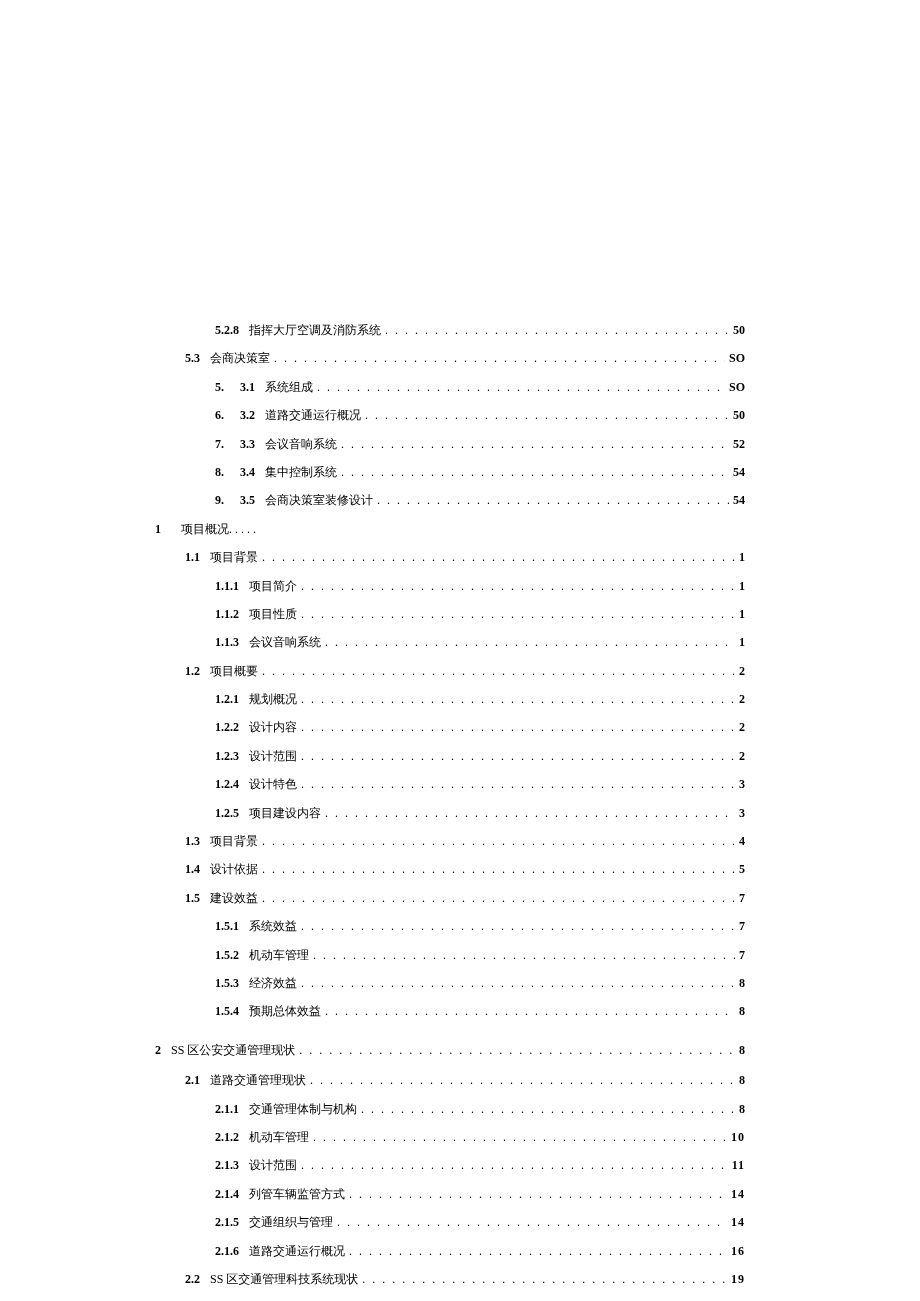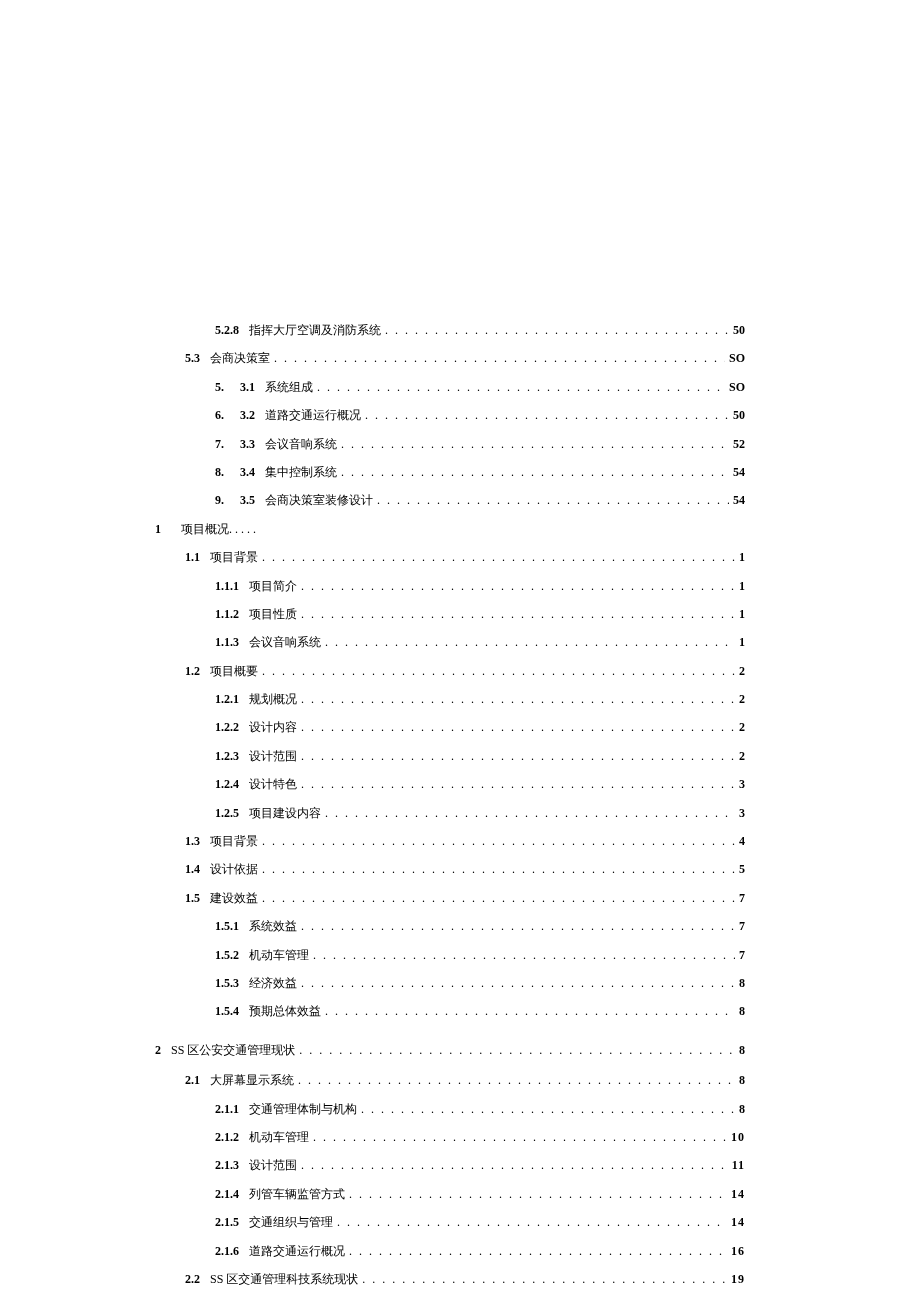--- a/index.html
+++ b/index.html
@@ -227,21 +227,21 @@
       <span class="toc-page">8</span>
     </div>
     <div class="toc-line section-gap">
       <span class="toc-num" style="font-weight: bold;">2</span>
       <span class="toc-title bold-title">SS 区公安交通管理现状</span>
       <span class="toc-dots">. . . . . . . . . . . . . . . . . . . . . . . . . . . . . . . . . . . . . . . . . . . . . . . . . . . . . . . . . . . . . . . . . . . . . . . . . . . . . . . . . . . . . . . . . . . . . . . . . . . . . . . . . . . . . . . . . . . . .</span>
       <span class="toc-page">8</span>
     </div>
     <div class="toc-line indent-1">
       <span class="toc-num">2.1</span>
-      <span class="toc-title bold-title">大屏幕显示系统</span>
+      <span class="toc-title bold-title">道路交通管理现状</span>
       <span class="toc-dots">. . . . . . . . . . . . . . . . . . . . . . . . . . . . . . . . . . . . . . . . . . . . . . . . . . . . . . . . . . . . . . . . . . . . . . . . . . . . . . . . . . . . . . . . . . . . . . . . . . . . . . . . . . . . . . . . . . . . .</span>
       <span class="toc-page">8</span>
     </div>
     <div class="toc-line indent-2">
       <span class="toc-num">2.1.1</span>
       <span class="toc-title">交通管理体制与机构</span>
       <span class="toc-dots">. . . . . . . . . . . . . . . . . . . . . . . . . . . . . . . . . . . . . . . . . . . . . . . . . . . . . . . . . . . . . . . . . . . . . . . . . . . . . . . . . . . . . . . . . . . . . . . . . . . . . . . . . . . . . . . . . . . . .</span>
       <span class="toc-page">8</span>
     </div>
     <div class="toc-line indent-2">

